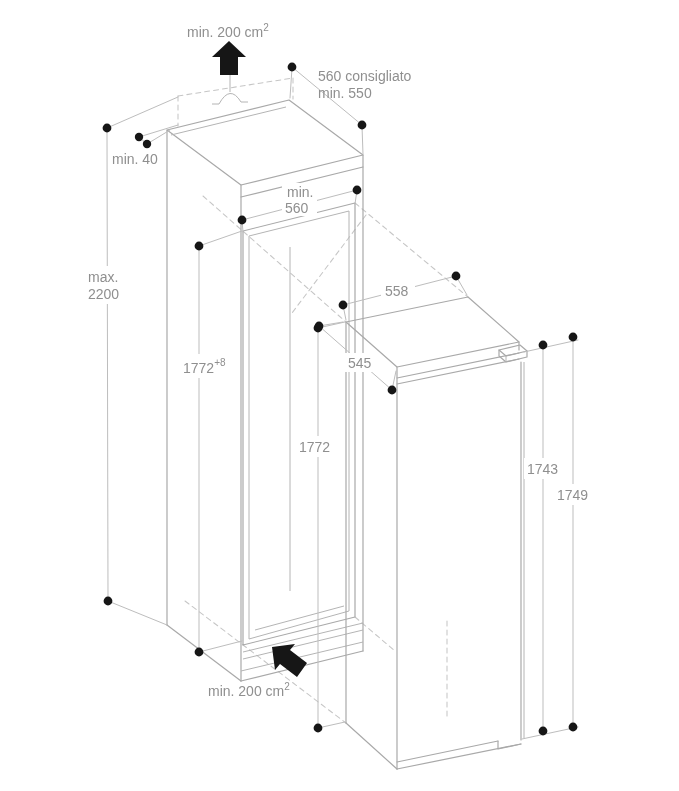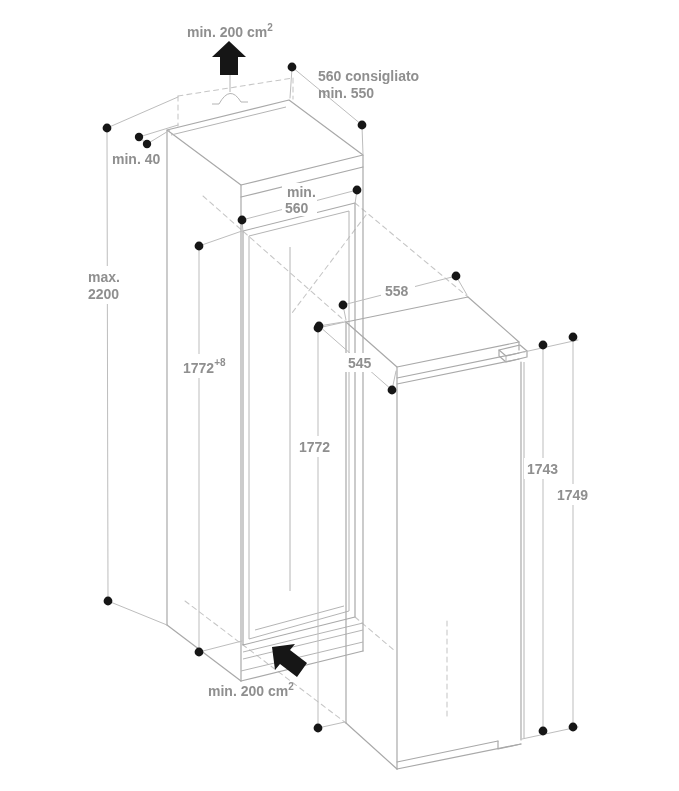--- a/index.html
+++ b/index.html
@@ -1,16 +1,16 @@
 <!DOCTYPE html>
 <html><head>
 <meta charset="utf-8">
 <style>
   html,body{margin:0;padding:0;background:#ffffff;}
-  .stage{width:679px;height:791px;position:relative;background:#fff;font-weight:bold;}
+  .stage{width:679px;height:791px;position:relative;background:#fff;}
   svg{display:block;}
   .draw{stroke:#a9a9a9;stroke-width:1.2;fill:none;stroke-linejoin:round;stroke-linecap:round;}
   .draw-thin{stroke:#b4b4b4;stroke-width:1;fill:none;}
   .dim{stroke:#bdbdbd;stroke-width:1;fill:none;stroke-linecap:round;}
   .dash{stroke:#c6c6c6;stroke-width:1.05;fill:none;stroke-dasharray:5 4;stroke-linecap:round;}
   .dot{fill:#161616;stroke:none;}
   .solidblack{fill:#161616;stroke:none;}
   .whitebg{fill:#ffffff;stroke:none;}
   text{font-family:"Liberation Sans","DejaVu Sans",sans-serif;font-size:14px;fill:#8f8f8f;}
   text .sup{font-size:10px;}

